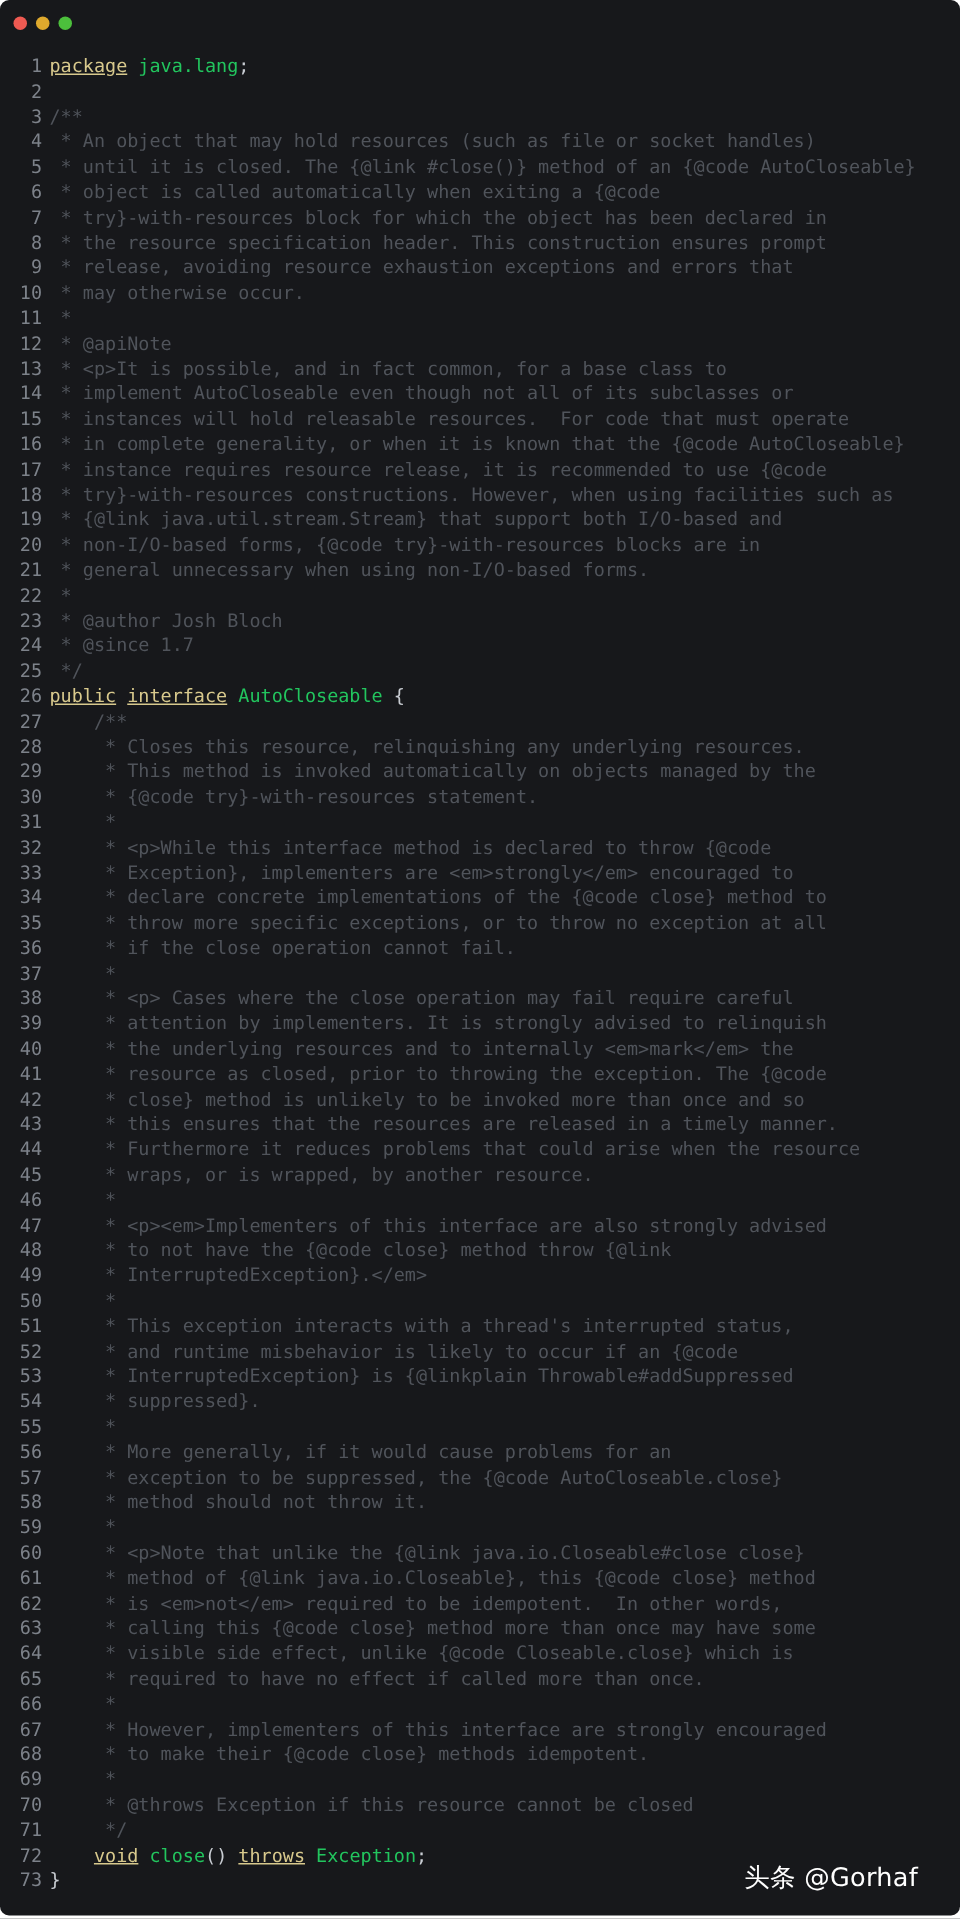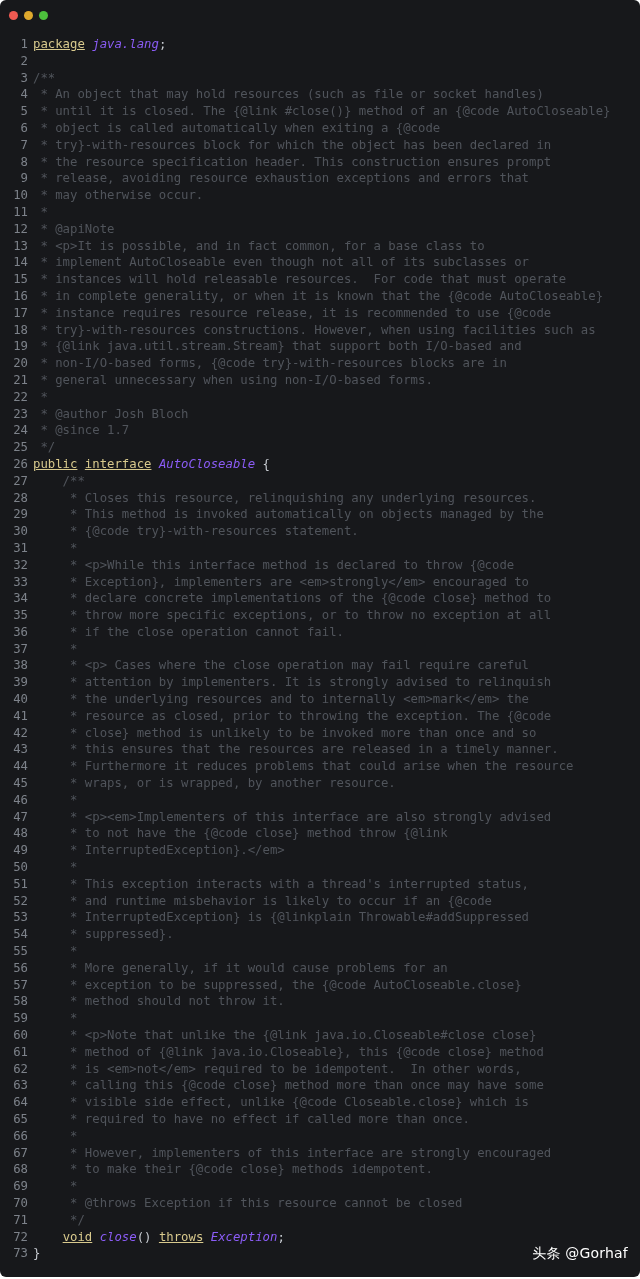--- a/index.html
+++ b/index.html
@@ -16,27 +16,27 @@
   .code {
     position: absolute; left: 0; top: 36px; width: 640px;
     font-family: "DejaVu Sans Mono", "Liberation Mono", monospace;
     font-size: 12.3px; line-height: 16.8px; color: #5b5f66;
     white-space: pre;
   }
   .line { height: 16.8px; position: relative; }
   .ln { position: absolute; left: 0; width: 28px; text-align: right; color: #7d828a; }
   .src { position: absolute; left: 33px; }
   .kw { color: #d8c98d; text-decoration: underline; }
-  .id { color: #8b5cf6; font-style: italic; }
+  .id { color: #22c55e; }
   .pl { color: #c8ccd2; }
   .cm { color: #50545b; }
   .watermark {
-    position: absolute; right: 12px; bottom: 14px;
+    position: absolute; right: 28px; bottom: 14px;
     font-family: "DejaVu Sans", "Liberation Sans", sans-serif;
-    font-size: 14px; color: #ffffff; letter-spacing: 0.2px;
+    font-size: 17px; color: #ffffff; letter-spacing: 0.2px;
   }
 </style>
 </head>
 <body>
 
 <div class="window">
   <div class="titlebar">
     <span class="light red"></span>
     <span class="light yellow"></span>
     <span class="light green"></span>

